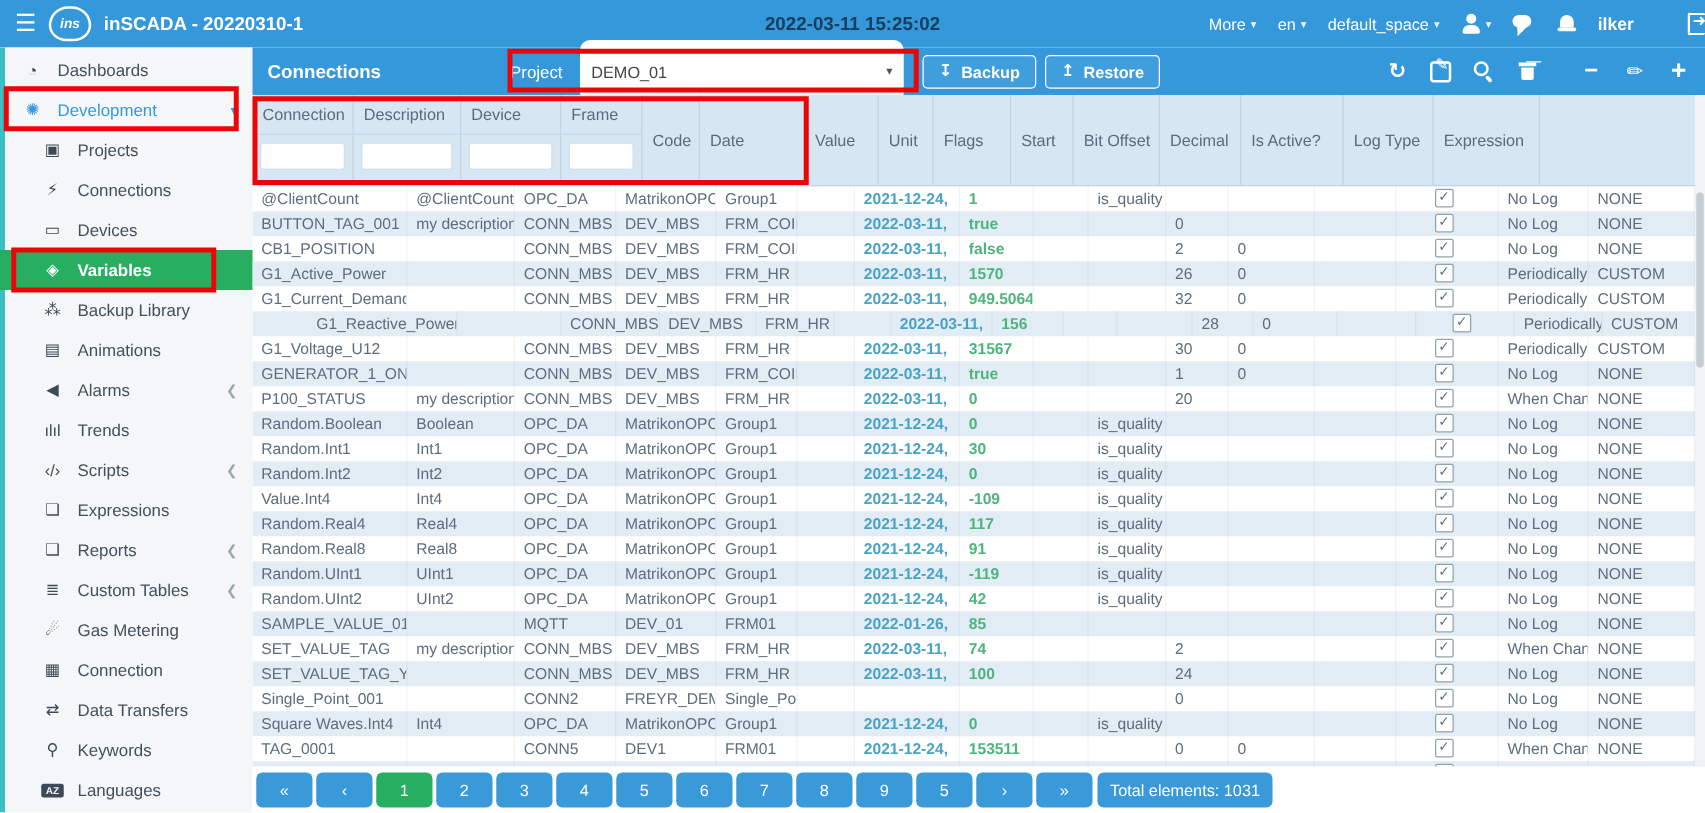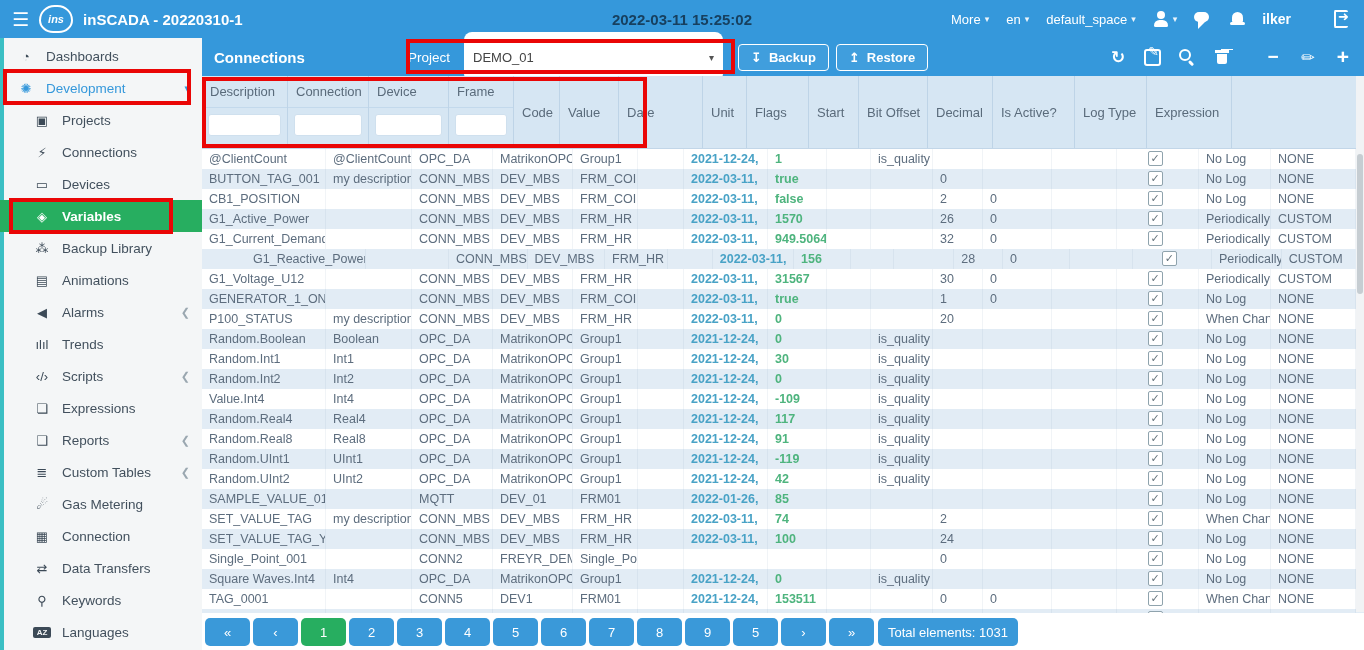--- a/index.html
+++ b/index.html
@@ -4,21 +4,21 @@
 <style>
   html,body{margin:0;padding:0;width:1364px;height:650px;overflow:hidden;
     font-family:"Liberation Sans","DejaVu Sans",sans-serif;background:#fff;position:relative;}
   .topbar{height:38px;background:#3598db;display:flex;align-items:center;position:relative;color:#fff;}
   .tb-left{display:flex;align-items:center;gap:10px;padding-left:12px;}
   .hamburger{font-size:19px;color:#fff;cursor:pointer;}
   .logo{width:30px;height:24px;border:2px solid #fff;border-radius:55% 55% 50% 50%/65% 65% 55% 55%;
     display:flex;align-items:center;justify-content:center;font-style:italic;font-weight:bold;font-size:11px;}
   .app-title{font-weight:bold;font-size:15px;}
   .tb-time{position:absolute;left:0;right:0;text-align:center;font-weight:bold;font-size:15px;color:#17405f;pointer-events:none;}
-  .tb-right{margin-left:auto;display:flex;align-items:center;gap:17px;padding-right:16px;font-size:13px;z-index:2;}
+  .tb-right{margin-left:auto;display:flex;align-items:center;gap:17px;font-size:13px;z-index:2;}
   .dd{display:flex;align-items:center;gap:4px;cursor:pointer;}
   .chev-down{font-size:9px;opacity:.9;}
   .i-person{position:relative;width:16px;height:16px;display:inline-block;}
   .i-person::before{content:"";position:absolute;left:4px;top:0;width:8px;height:8px;border-radius:50%;background:#fff;}
   .i-person::after{content:"";position:absolute;left:1px;top:9px;width:14px;height:7px;border-radius:7px 7px 2px 2px;background:#fff;}
   .i-chat{position:relative;width:19px;height:16px;display:inline-block;}
   .i-chat::before{content:"";position:absolute;left:0;top:1px;width:15px;height:10px;border-radius:5px;background:#fff;}
   .i-chat::after{content:"";position:absolute;left:4px;top:10px;border:4px solid transparent;border-top-color:#fff;border-left-color:#fff;}
   .i-bell{position:relative;width:15px;height:16px;display:inline-block;}
   .i-bell::before{content:"";position:absolute;left:2px;top:1px;width:11px;height:10px;background:#fff;border-radius:6px 6px 1px 1px;}
@@ -246,44 +246,44 @@
         <span class="ti i-search"></span>
         <span class="ti i-trash"></span>
         <span class="ti i-minus gap-left"></span>
         <span class="ti i-pencil"></span>
         <span class="ti i-plus"></span>
       </div>
     </div>
 
     <div class="grid">
       <div class="grid-header" id="grid-header">
+          <div class="hcell wfilter" style="width: 81px;">
+            <div class="hlabel">Connection</div>
+            <input value="" style="">
+          </div>
           <div class="hcell wfilter" style="width: 86px;">
             <div class="hlabel">Description</div>
             <input value="" style="">
           </div>
-          <div class="hcell wfilter" style="width: 81px;">
-            <div class="hlabel">Connection</div>
-            <input value="" style="">
-          </div>
           <div class="hcell wfilter" style="width: 80px;">
             <div class="hlabel">Device</div>
             <input value="" style="">
           </div>
           <div class="hcell wfilter" style="width: 65px;">
             <div class="hlabel">Frame</div>
             <input value="" style="">
           </div>
           <div class="hcell plain" style="width: 46px;">
             <div class="hlabel">Code</div>
           </div>
+          <div class="hcell plain" style="width: 84px;">
+            <div class="hlabel">Date</div>
+          </div>
           <div class="hcell plain" style="width: 59px;">
             <div class="hlabel">Value</div>
-          </div>
-          <div class="hcell plain" style="width: 84px;">
-            <div class="hlabel">Date</div>
           </div>
           <div class="hcell plain" style="width: 44px;">
             <div class="hlabel">Unit</div>
           </div>
           <div class="hcell plain" style="width: 62px;">
             <div class="hlabel">Flags</div>
           </div>
           <div class="hcell plain" style="width: 50px;">
             <div class="hlabel">Start</div>
           </div>

